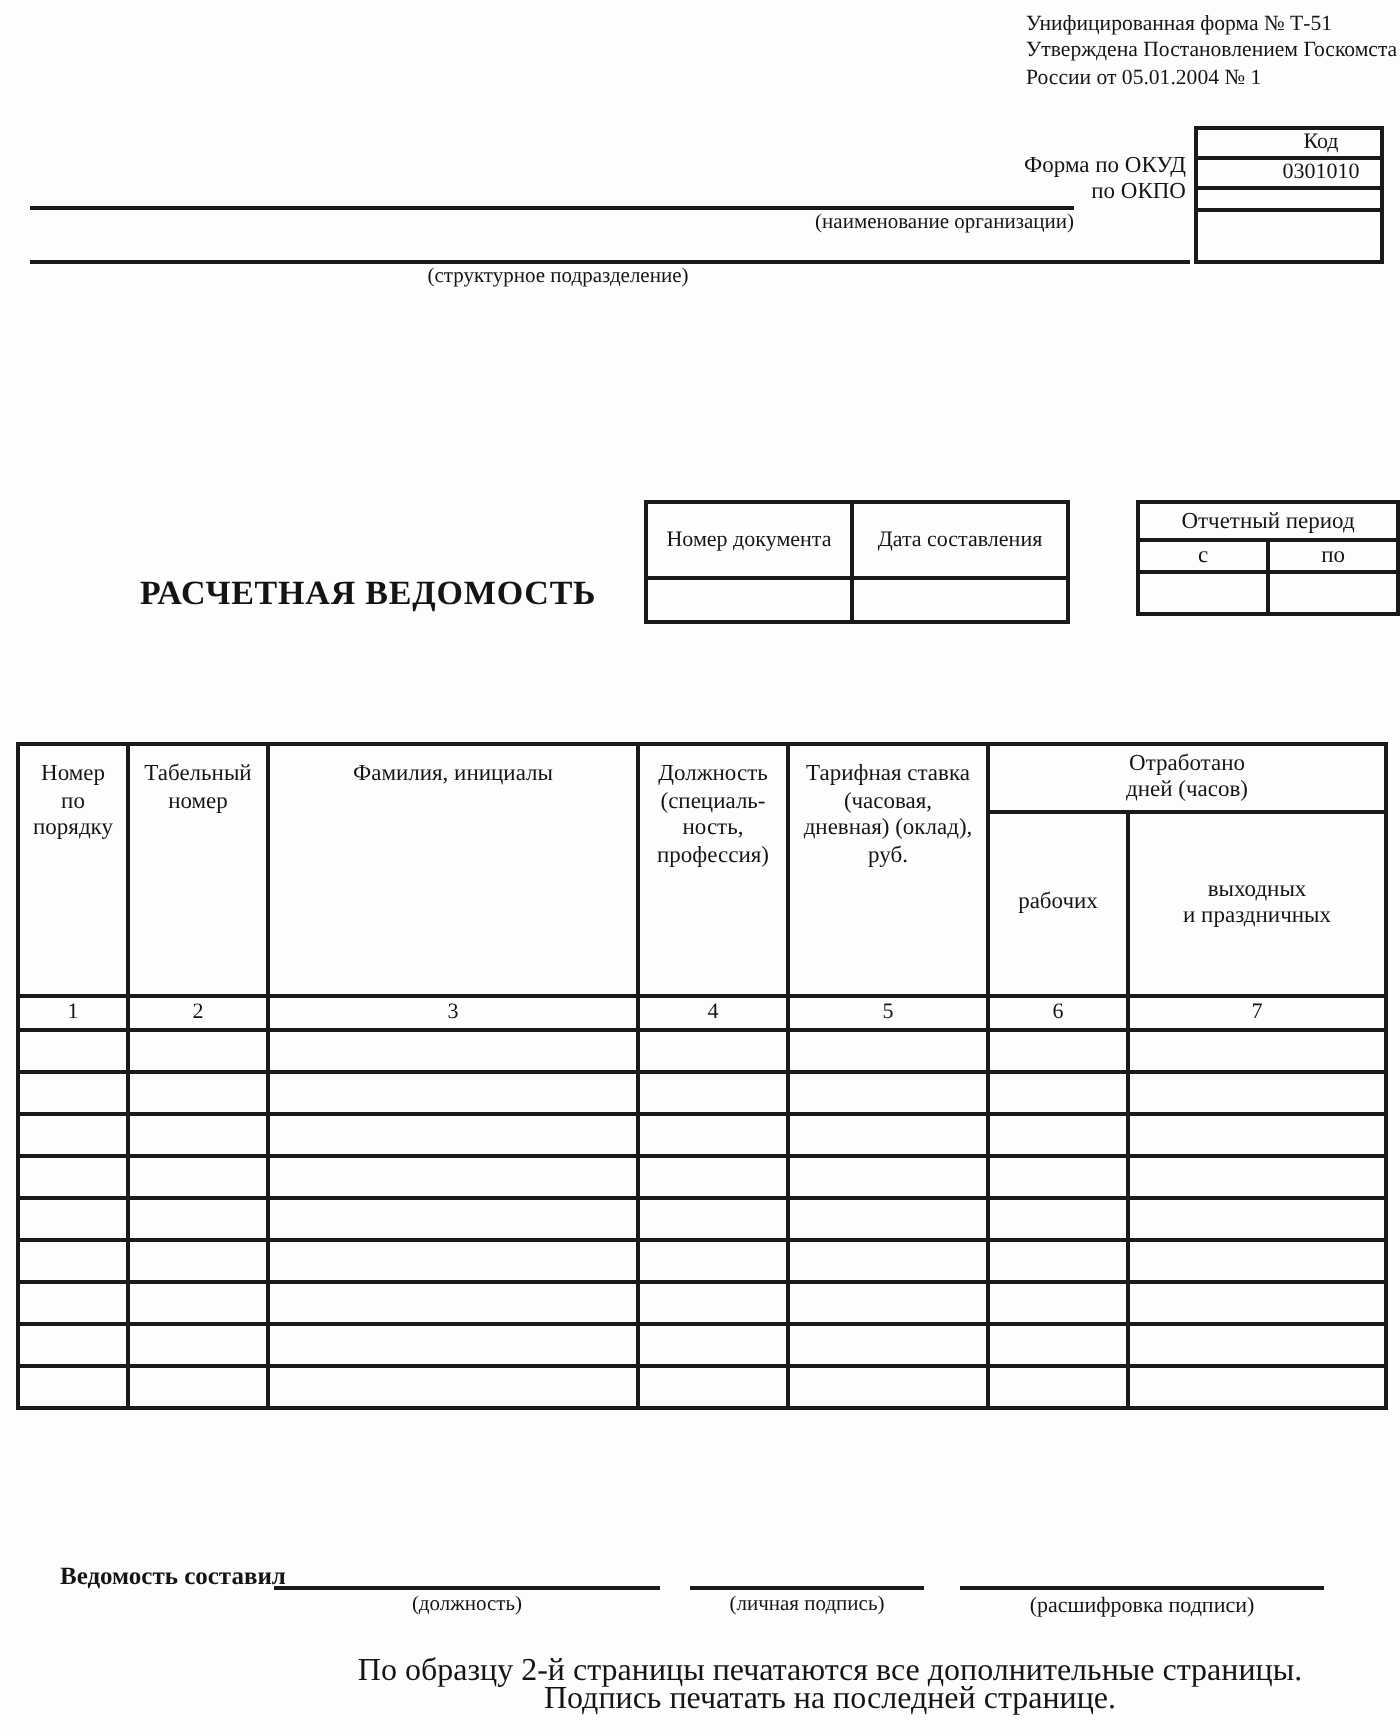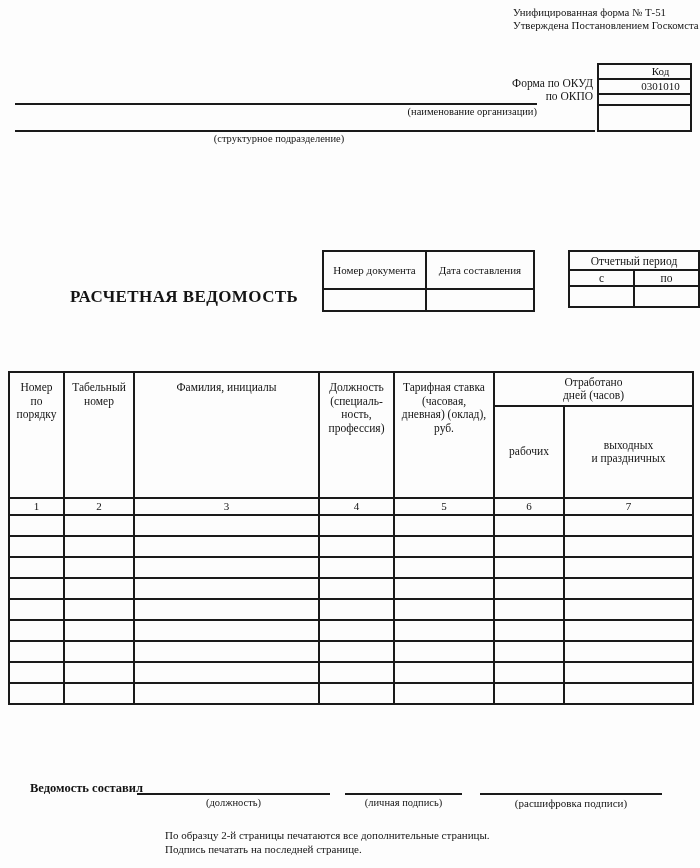--- a/index.html
+++ b/index.html
@@ -46,28 +46,29 @@
   #main-table tr.nums td{height:15px;font-size:11px;line-height:15px;}
   #main-table tbody td{height:19px;}
   
   #prepared{left:30px;top:781px;font-size:12.5px;font-weight:bold;white-space:nowrap;}
   #sig-line-1{left:137px;top:793px;width:193px;}
   #sig-cap-1{left:137px;top:797px;width:193px;text-align:center;font-size:10.5px;}
   #sig-line-2{left:345px;top:793px;width:117px;}
   #sig-cap-2{left:345px;top:797px;width:117px;text-align:center;font-size:10.5px;}
   #sig-line-3{left:480px;top:793px;width:182px;}
   #sig-cap-3{left:480px;top:797px;width:182px;text-align:center;font-size:11px;}
-  #notes{left:165px;top:829px;width:500px;text-align:left;font-size:11px;line-height:13.8px;}
+  #notes{left:165px;top:829px;width:500px;text-align:center;font-size:16px;line-height:13.8px;}
 </style>
 </head>
 <body>
 
 <div class="abs" id="approval">
   <div>Унифицированная форма № Т-51</div>
   <div>Утверждена Постановлением Госкомста</div>
+  <div>России от 05.01.2004 № 1</div>
 </div>
 
 <div class="abs" id="code-box">
   <div class="crow">Код</div>
   <div class="crow">0301010</div>
   <div class="crow short"></div>
   <div class="crow tall"></div>
 </div>
 
 <div class="abs" id="okud-labels">

